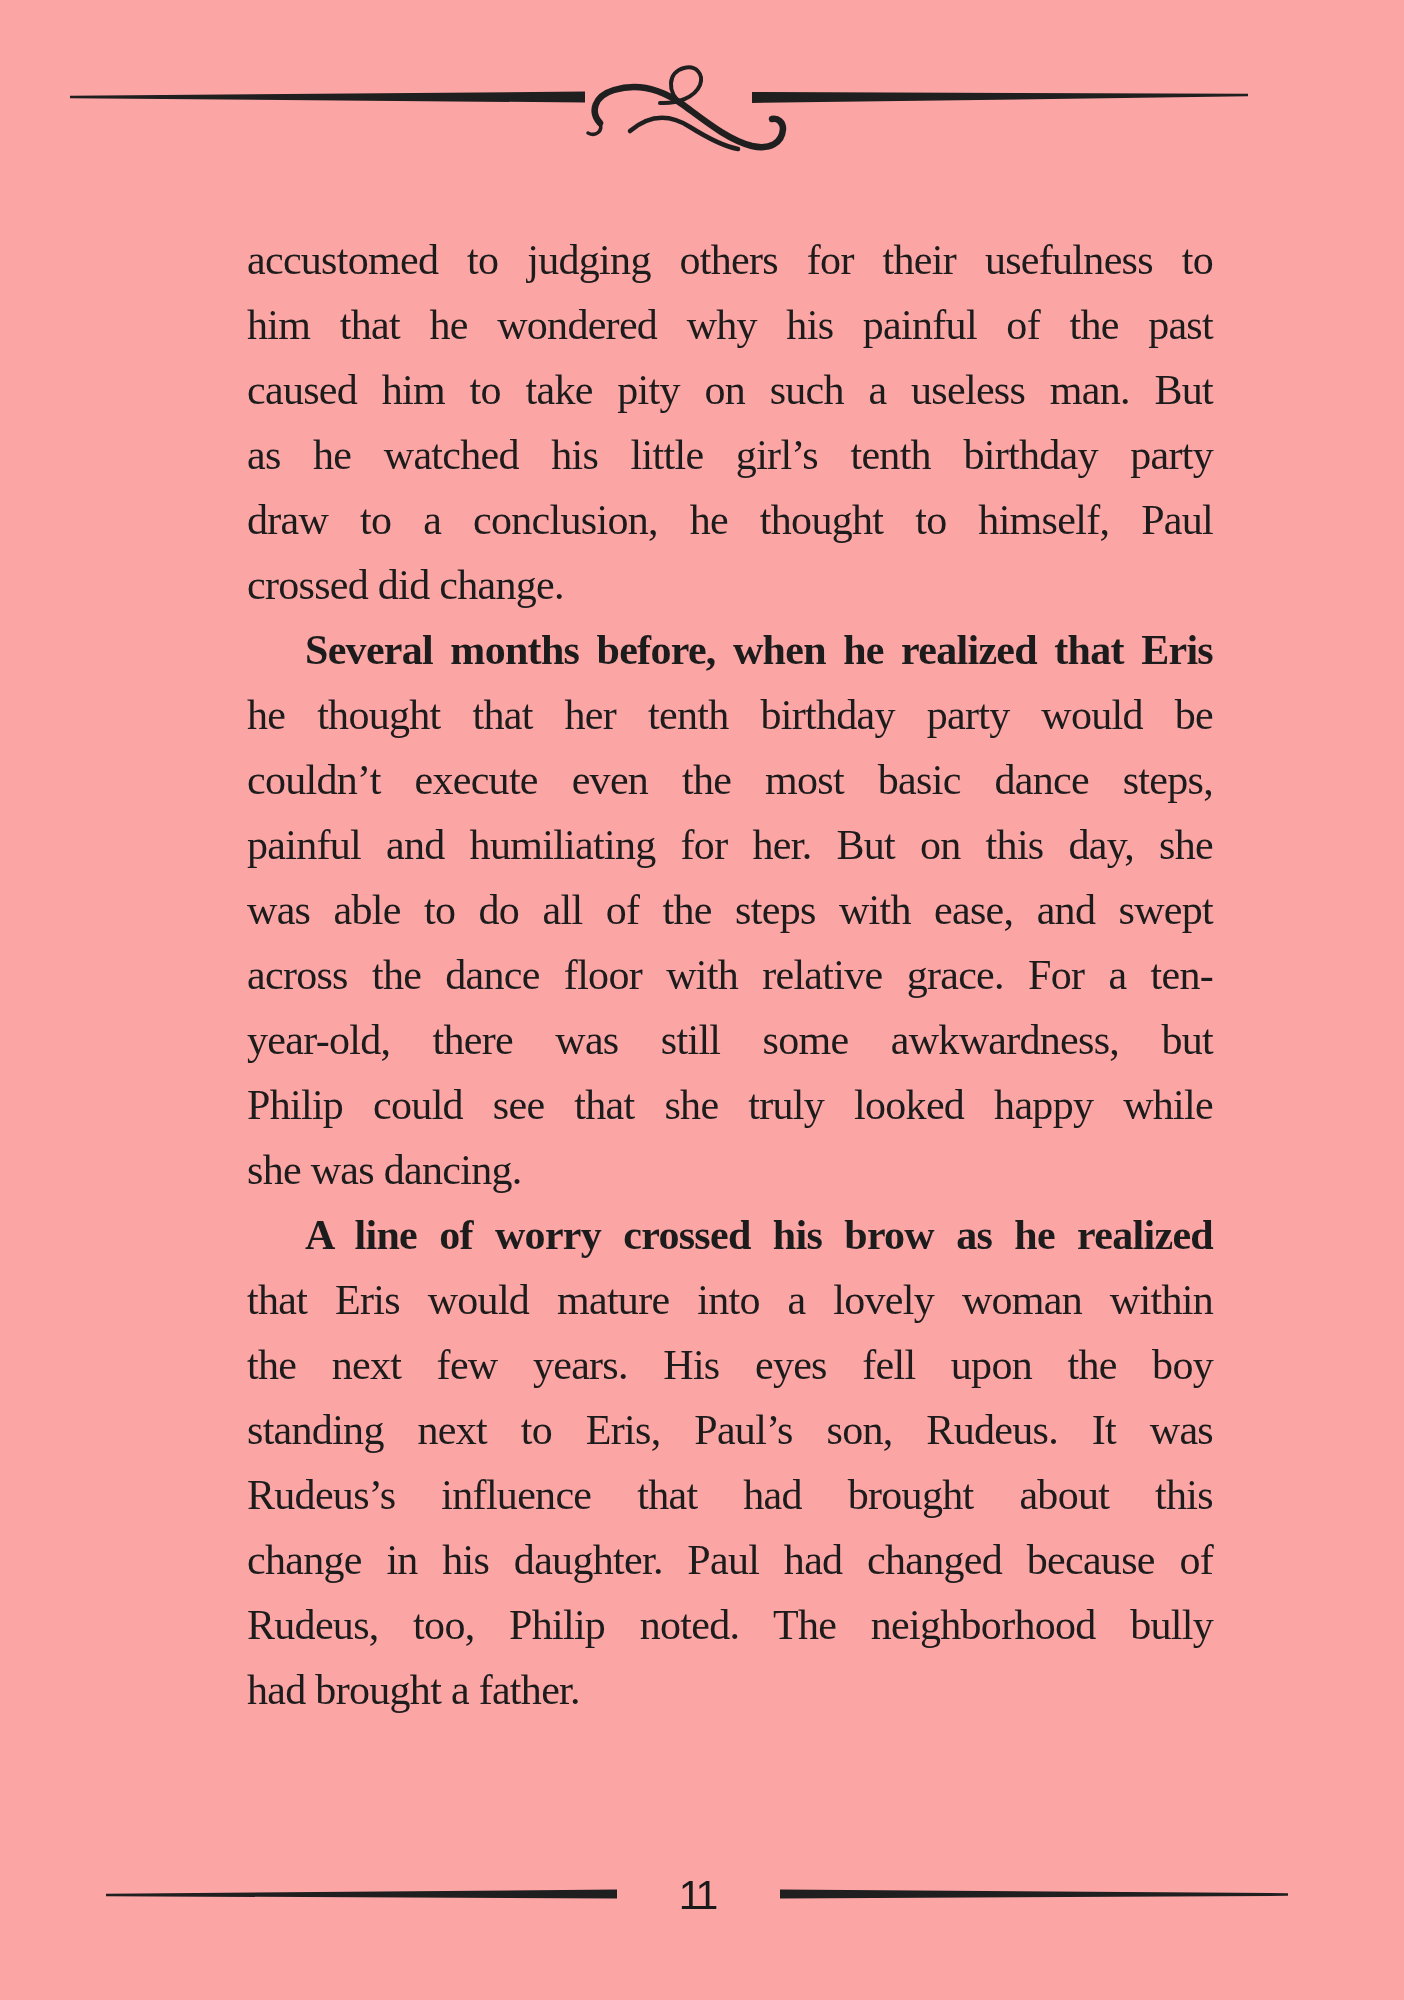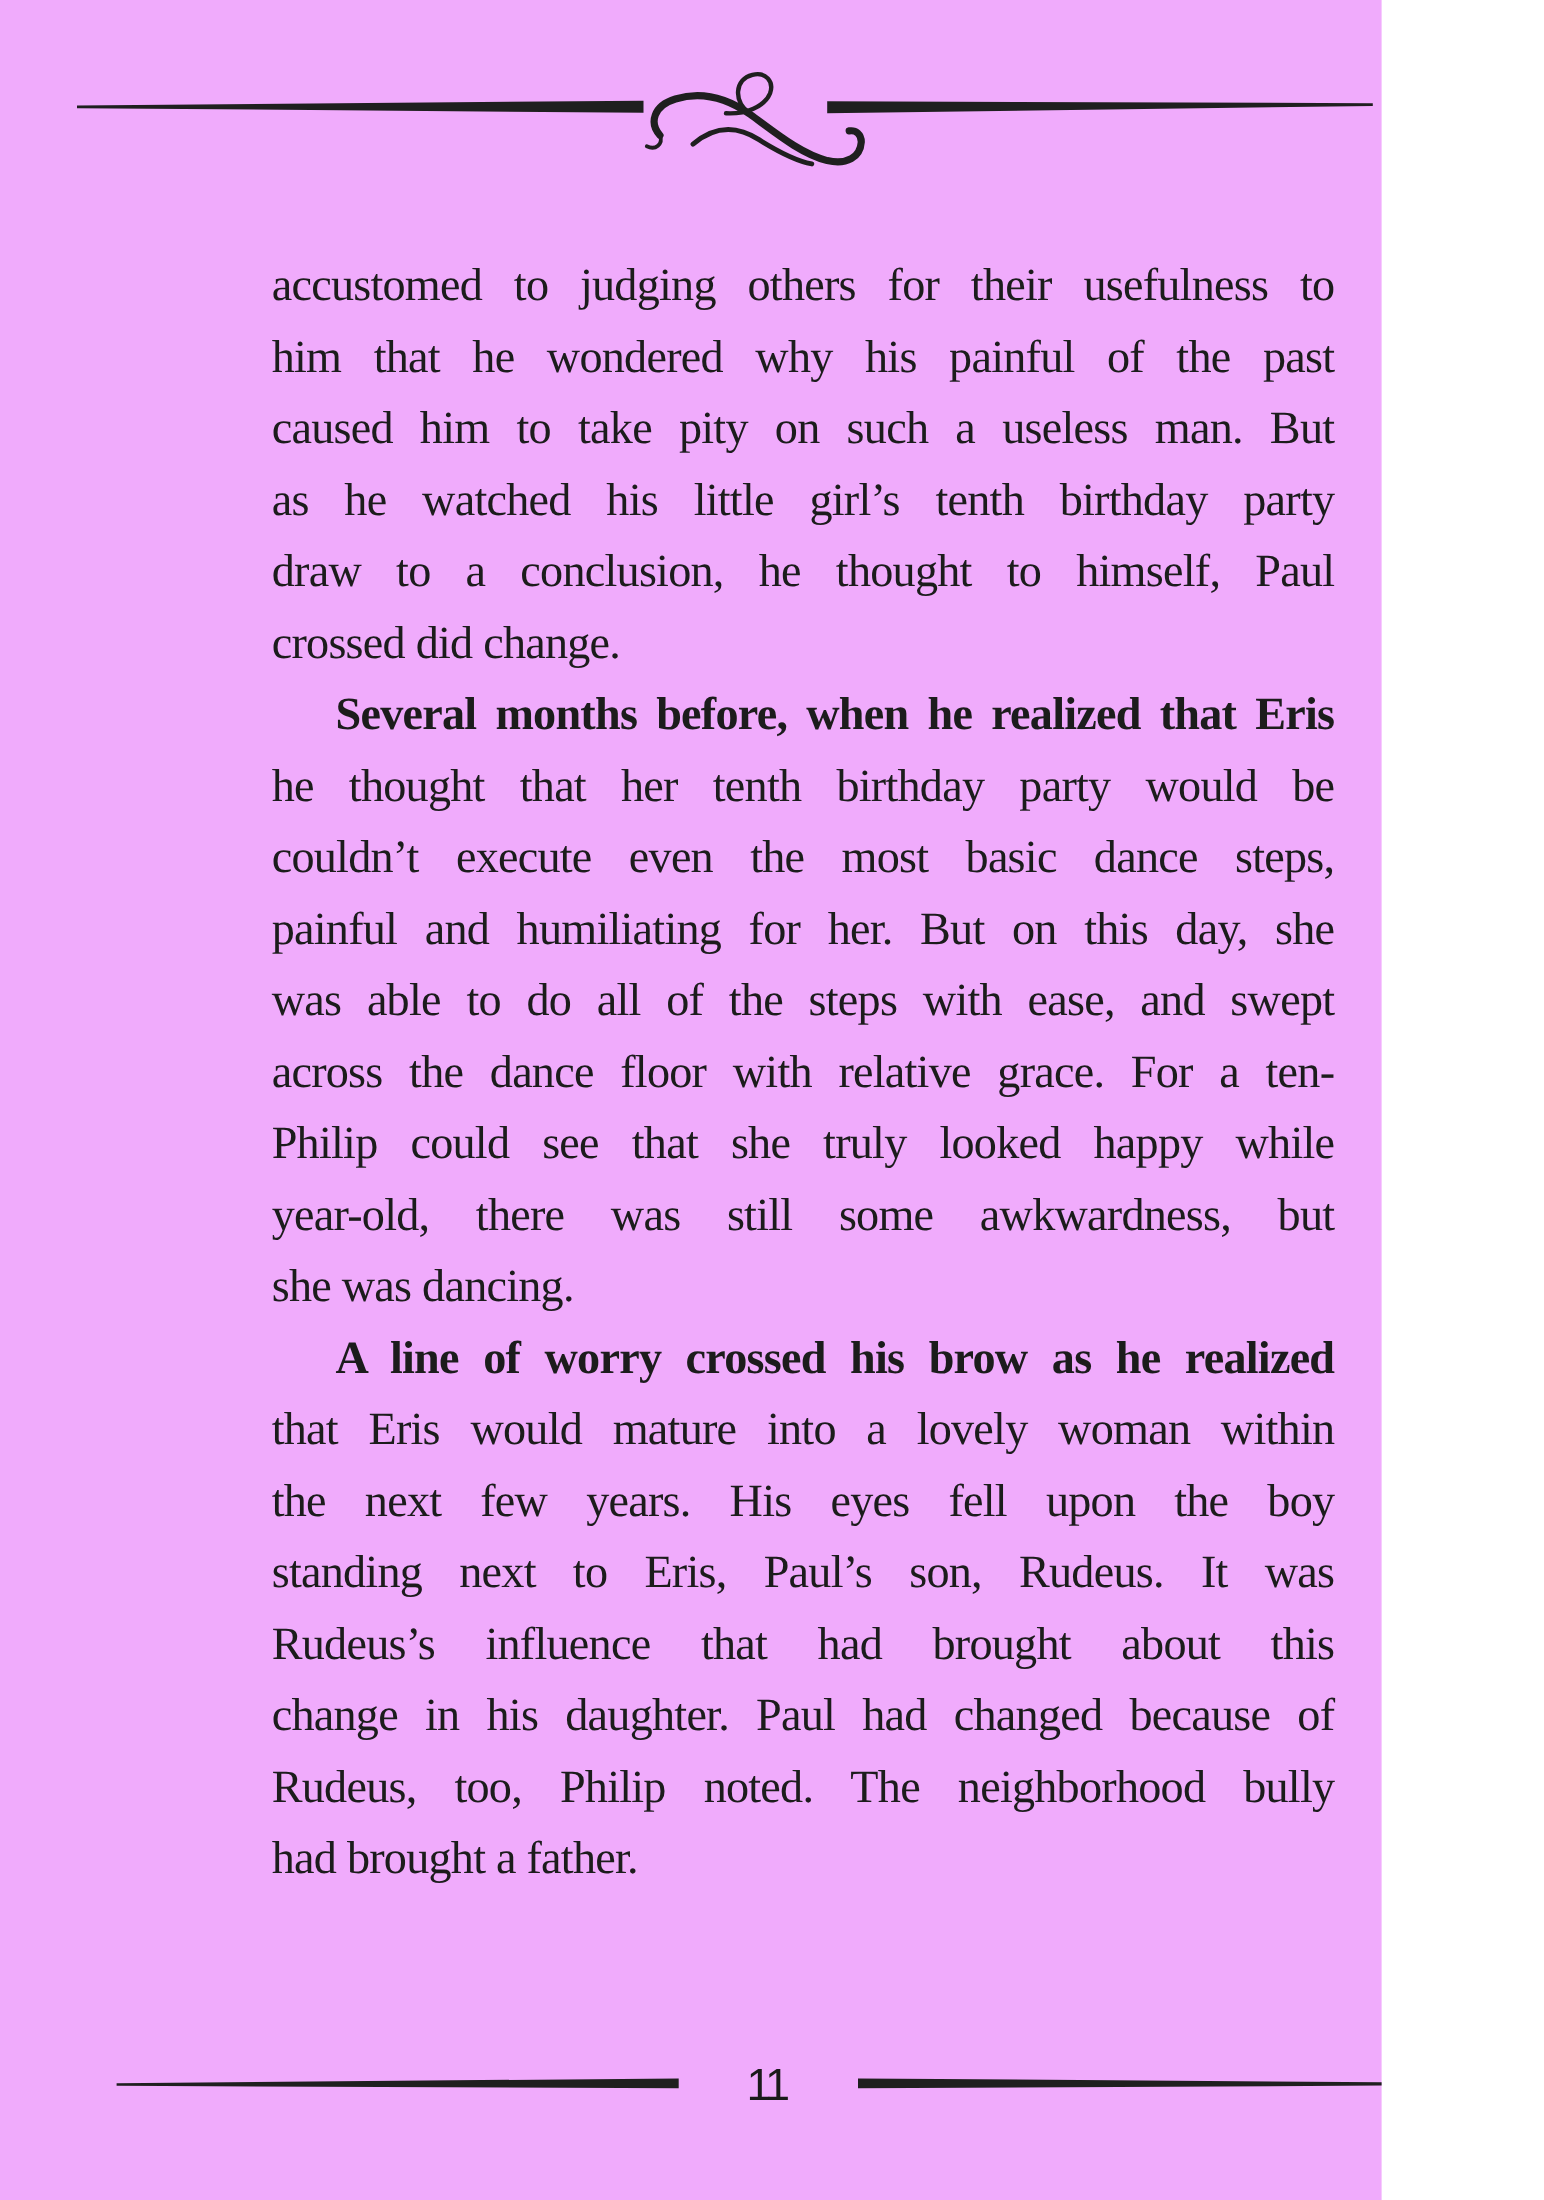--- a/index.html
+++ b/index.html
@@ -2,23 +2,23 @@
 <html><head>
 <meta charset="utf-8">
 <style>
   html, body {
     margin: 0;
     padding: 0;
     background: #ffffff;
   }
   #page {
     position: relative;
-    width: 1256px;
+    width: 1404px;
     height: 2000px;
-    background: #f0abfc;
+    background: #fca5a5;
     overflow: hidden;
     font-family: "Liberation Serif", "DejaVu Serif", serif;
   }
   
   .top-divider {
     position: absolute;
     left: 0;
     top: 0;
     width: 1404px;
     height: 200px;
@@ -107,22 +107,22 @@
         <div class="line">draw to a conclusion, he thought to himself, Paul</div>
         <div class="line para-end">crossed did change.</div>
       </div>
       <div>
         <div class="line indent">Several months before, when he realized that Eris</div>
         <div class="line">he thought that her tenth birthday party would be</div>
         <div class="line">couldn’t execute even the most basic dance steps,</div>
         <div class="line">painful and humiliating for her. But on this day, she</div>
         <div class="line">was able to do all of the steps with ease, and swept</div>
         <div class="line">across the dance floor with relative grace. For a ten-</div>
+        <div class="line">year-old, there was still some awkwardness, but</div>
         <div class="line">Philip could see that she truly looked happy while</div>
-        <div class="line">year-old, there was still some awkwardness, but</div>
         <div class="line para-end">she was dancing.</div>
       </div>
       <div>
         <div class="line indent">A line of worry crossed his brow as he realized</div>
         <div class="line">that Eris would mature into a lovely woman within</div>
         <div class="line">the next few years. His eyes fell upon the boy</div>
         <div class="line">standing next to Eris, Paul’s son, Rudeus. It was</div>
         <div class="line">Rudeus’s influence that had brought about this</div>
         <div class="line">change in his daughter. Paul had changed because of</div>
         <div class="line">Rudeus, too, Philip noted. The neighborhood bully</div>

